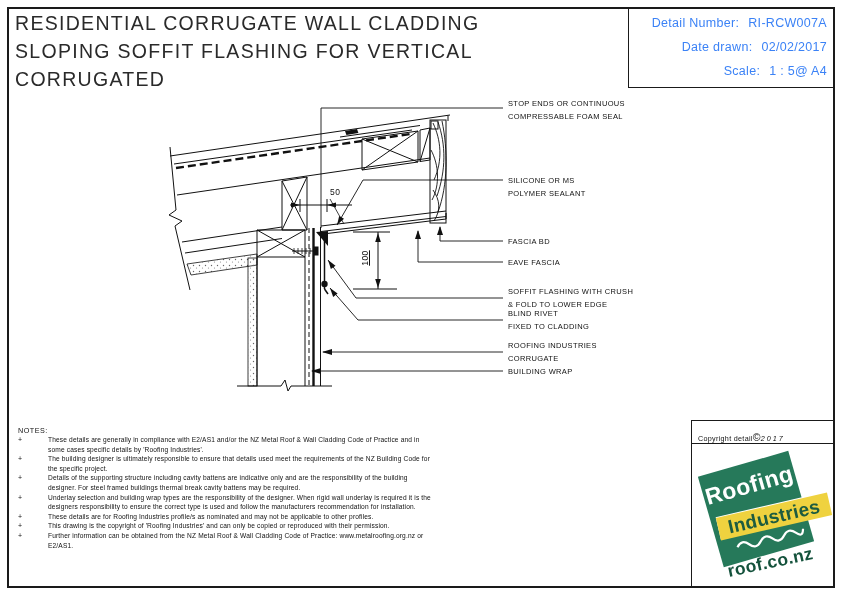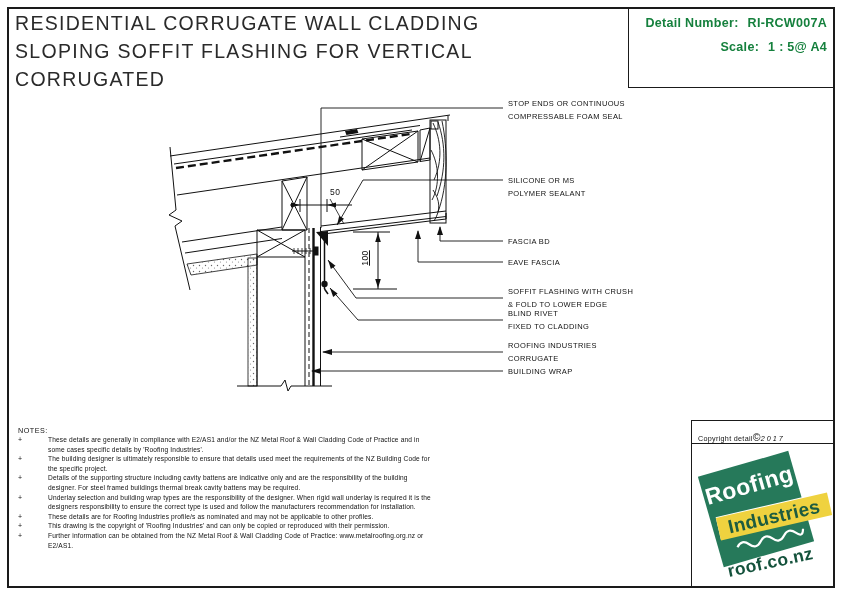--- a/index.html
+++ b/index.html
@@ -7,21 +7,21 @@
         font-family:"Liberation Sans",sans-serif;color:#1a1a1a;}
   .page-border{position:absolute;inset:7px;border:2px solid #1a1a1a;}
   
   .title{position:absolute;left:15px;top:9px;font-size:19.5px;line-height:28px;
          letter-spacing:1.3px;color:#2a2a2a;}
   
   .detail-box{position:absolute;left:628px;top:9px;right:9px;height:79px;
               border-left:1.5px solid #1a1a1a;border-bottom:1.5px solid #1a1a1a;
               padding-top:7px;box-sizing:border-box;}
   .detail-row{display:flex;justify-content:flex-end;align-items:baseline;
-              padding-right:6px;height:24px;font-size:12.5px;letter-spacing:.3px;color:#15803d;font-weight:bold;}
+              padding-right:6px;height:24px;font-size:12.5px;letter-spacing:.3px;color:#3b82f6;}
   .detail-row .lbl{margin-right:9px;}
   
   svg.linework{position:absolute;left:0;top:0;}
   
   .callout{position:absolute;left:508px;font-size:7.5px;line-height:13px;
            letter-spacing:.35px;color:#111;white-space:nowrap;}
   .dim{position:absolute;font-size:8.5px;color:#111;letter-spacing:.4px;}
   .dim-100{width:28px;height:12px;text-align:center;transform:rotate(-90deg);
            text-decoration:underline;}
   
@@ -61,20 +61,24 @@
     <div>SLOPING SOFFIT FLASHING FOR VERTICAL</div>
     <div>CORRUGATED</div>
   </div>
 
   <div class="detail-box">
     <div class="detail-row">
       <span class="lbl">Detail Number:</span>
       <span class="val">RI-RCW007A</span>
     </div>
     <div class="detail-row">
+      <span class="lbl">Date drawn:</span>
+      <span class="val">02/02/2017</span>
+    </div>
+    <div class="detail-row">
       <span class="lbl">Scale:</span>
       <span class="val">1 : 5@ A4</span>
     </div>
   </div>
 
   <svg class="linework" width="842" height="595" viewBox="0 0 842 595">
     <defs>
       <pattern id="dots" width="6" height="6" patternUnits="userSpaceOnUse">
         <circle cx="1.5" cy="1.5" r="0.7" fill="#666"></circle>
         <circle cx="4.5" cy="4" r="0.6" fill="#888"></circle>

